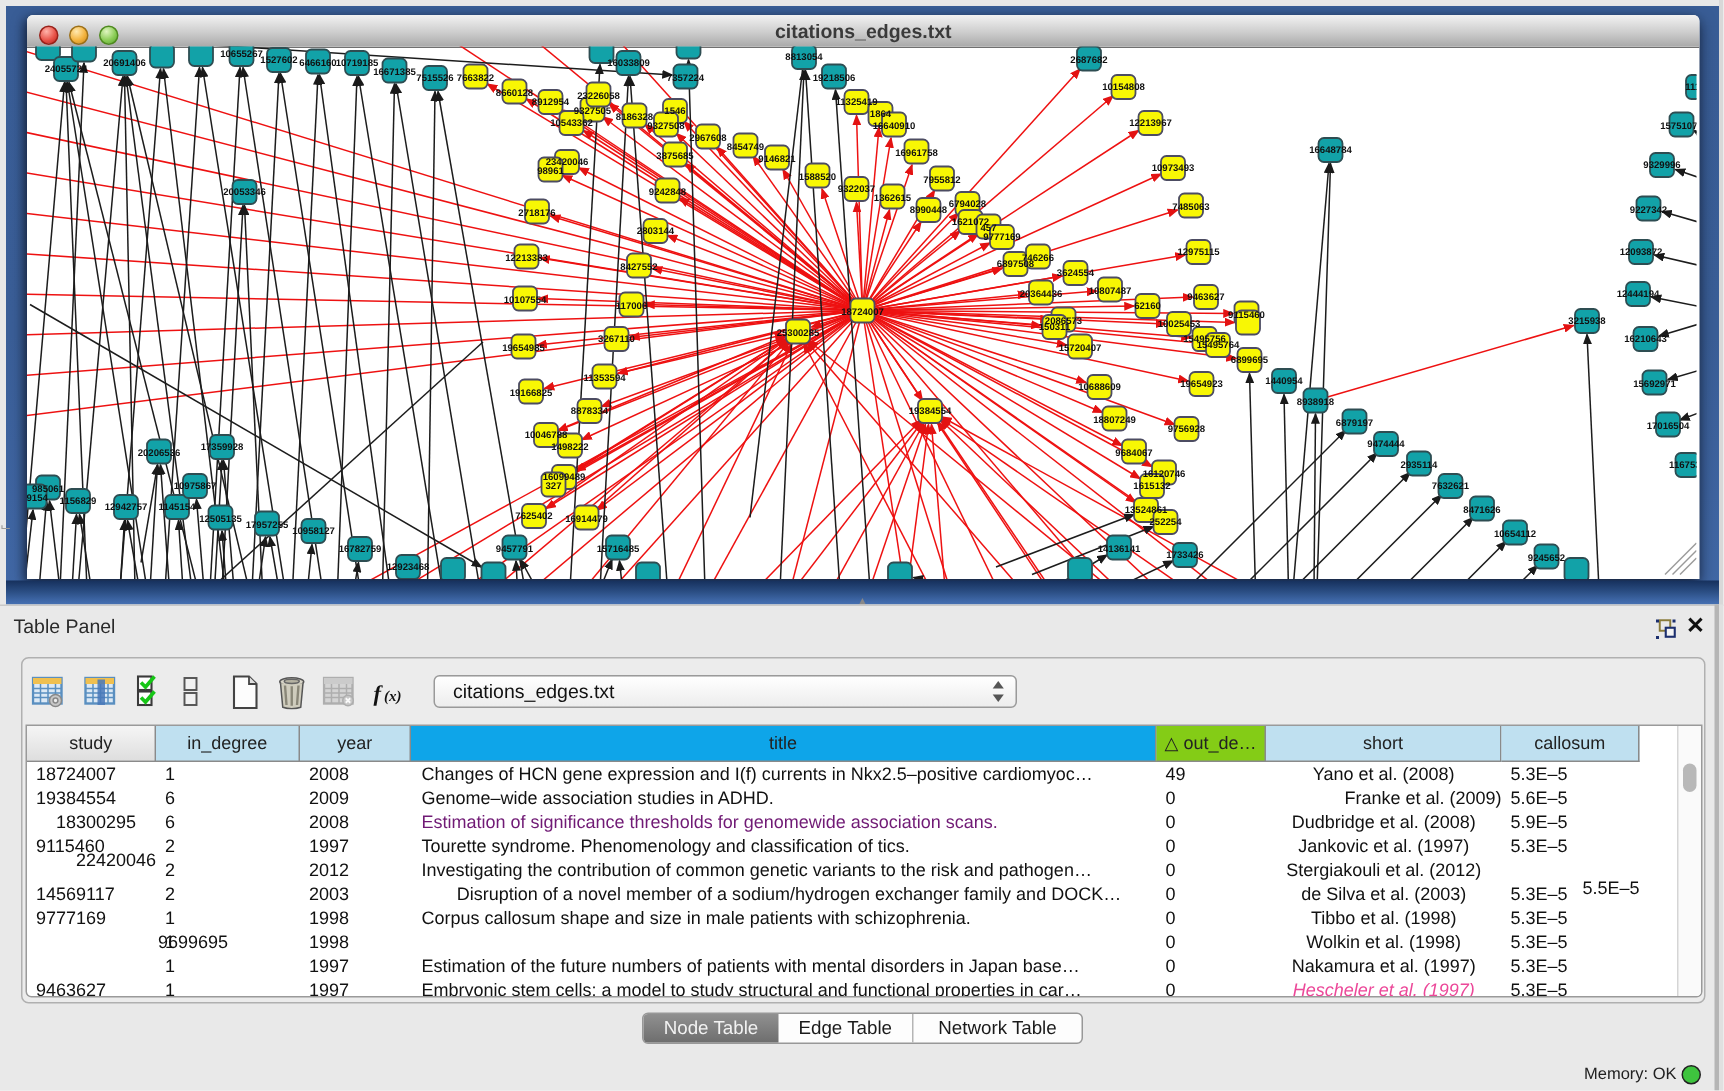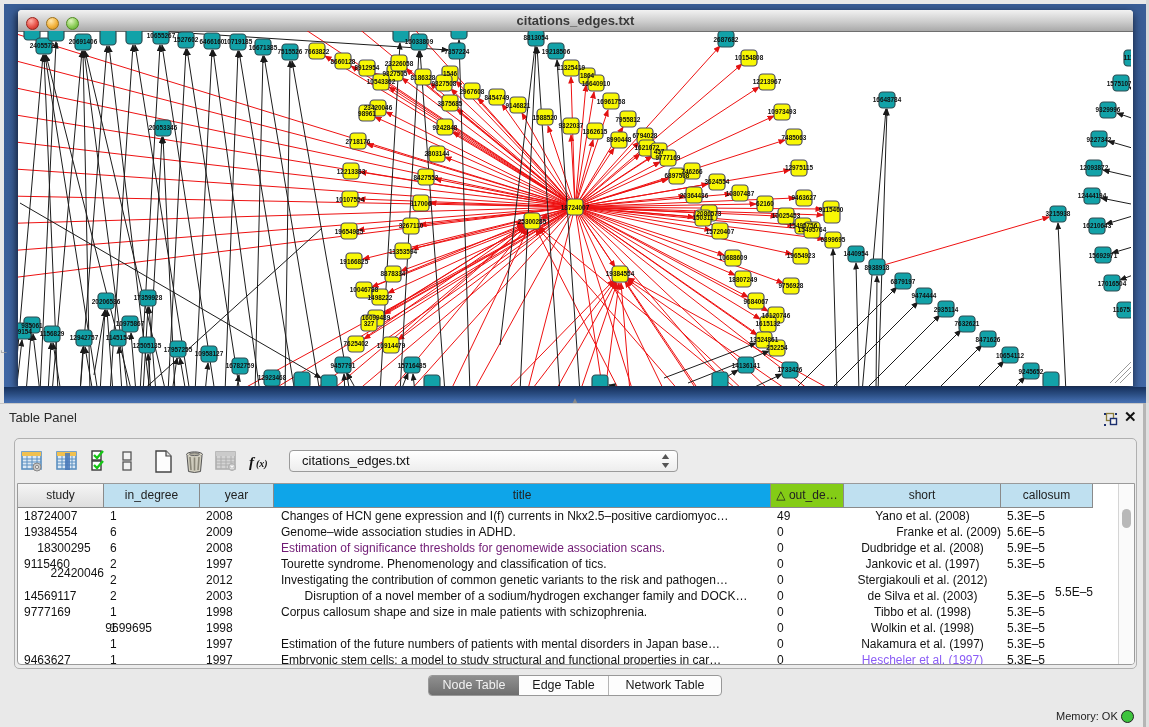--- a/index.html
+++ b/index.html
@@ -685,21 +685,21 @@
       <div style="position:absolute;left:182px;top:152px;width:74px;height:16px;text-align:left;padding-left:6px;font-size:12px;color:#111;line-height:16px;white-space:nowrap;overflow:hidden;box-sizing:border-box;">1997</div>
       <div style="position:absolute;left:256px;top:152px;width:497px;height:16px;text-align:left;padding-left:7px;font-size:12px;color:#111;line-height:16px;white-space:nowrap;overflow:hidden;box-sizing:border-box;">Estimation of the future numbers of patients with mental disorders in Japan base…</div>
       <div style="position:absolute;left:753px;top:152px;width:73px;height:16px;text-align:left;padding-left:6px;font-size:12px;color:#111;line-height:16px;white-space:nowrap;overflow:hidden;box-sizing:border-box;">0</div>
       <div style="position:absolute;left:826px;top:152px;width:157px;height:16px;text-align:center;font-size:12px;color:#111;line-height:16px;white-space:nowrap;overflow:hidden;box-sizing:border-box;">Nakamura et al. (1997)</div>
       <div style="position:absolute;left:983px;top:152px;width:92px;height:16px;text-align:left;padding-left:6px;font-size:12px;color:#111;line-height:16px;white-space:nowrap;overflow:hidden;box-sizing:border-box;">5.3E–5</div>
       <div style="position:absolute;left:0px;top:168px;width:86px;height:16px;text-align:left;padding-left:6px;font-size:12px;color:#111;line-height:16px;white-space:nowrap;overflow:hidden;box-sizing:border-box;">9463627</div>
       <div style="position:absolute;left:86px;top:168px;width:96px;height:16px;text-align:left;padding-left:6px;font-size:12px;color:#111;line-height:16px;white-space:nowrap;overflow:hidden;box-sizing:border-box;">1</div>
       <div style="position:absolute;left:182px;top:168px;width:74px;height:16px;text-align:left;padding-left:6px;font-size:12px;color:#111;line-height:16px;white-space:nowrap;overflow:hidden;box-sizing:border-box;">1997</div>
       <div style="position:absolute;left:256px;top:168px;width:497px;height:16px;text-align:left;padding-left:7px;font-size:12px;color:#111;line-height:16px;white-space:nowrap;overflow:hidden;box-sizing:border-box;">Embryonic stem cells: a model to study structural and functional properties in car…</div>
       <div style="position:absolute;left:753px;top:168px;width:73px;height:16px;text-align:left;padding-left:6px;font-size:12px;color:#111;line-height:16px;white-space:nowrap;overflow:hidden;box-sizing:border-box;">0</div>
-      <div style="position:absolute;left:826px;top:168px;width:157px;height:16px;text-align:center;font-size:12px;color:#8b5cf6;line-height:16px;white-space:nowrap;overflow:hidden;box-sizing:border-box;">Hescheler et al. (1997)</div>
+      <div style="position:absolute;left:826px;top:168px;width:157px;height:16px;text-align:center;font-size:12px;color:#ec4899;line-height:16px;white-space:nowrap;overflow:hidden;box-sizing:border-box;font-style:italic;">Hescheler et al. (1997)</div>
       <div style="position:absolute;left:983px;top:168px;width:92px;height:16px;text-align:left;padding-left:6px;font-size:12px;color:#111;line-height:16px;white-space:nowrap;overflow:hidden;box-sizing:border-box;">5.3E–5</div>
     </div>
 
   <div style="position:absolute;right:0;top:0;width:15px;height:182px;background:#fafafa;border-left:1px solid #d5d5d5;"></div>
   <div style="position:absolute;right:3px;top:25px;width:9px;height:19px;background:#b8b8b8;border-radius:5px;"></div>
 </div>
 
 <div style="position:absolute;left:428px;top:675px;height:19px;border:1px solid #989898;border-radius:4px;background:#fdfdfd;font-size:12.5px;color:#1a1a1a;">
   <div style="float:left;width:90px;height:19px;line-height:19px;text-align:center;background:linear-gradient(#909090,#6e6e6e);color:#f2f2f2;border-radius:3px 0 0 3px;">Node Table</div>
   <div style="float:left;width:89px;height:19px;line-height:19px;text-align:center;border-right:1px solid #b5b5b5;">Edge Table</div>

